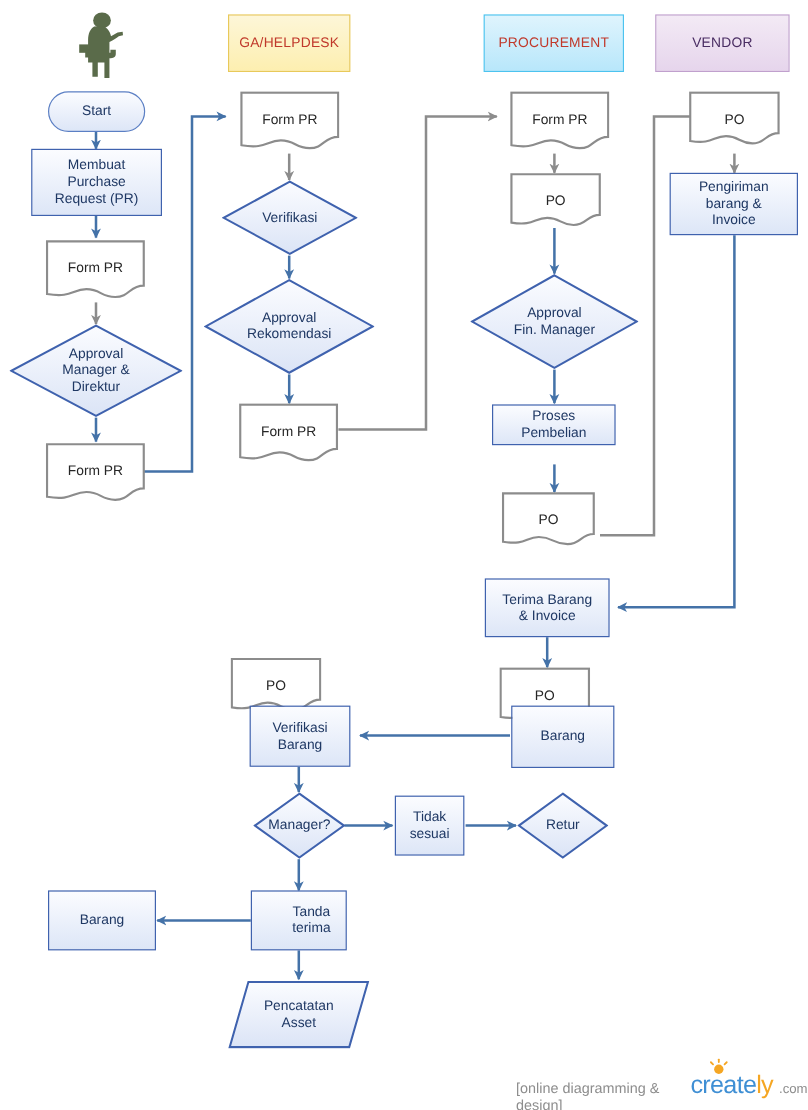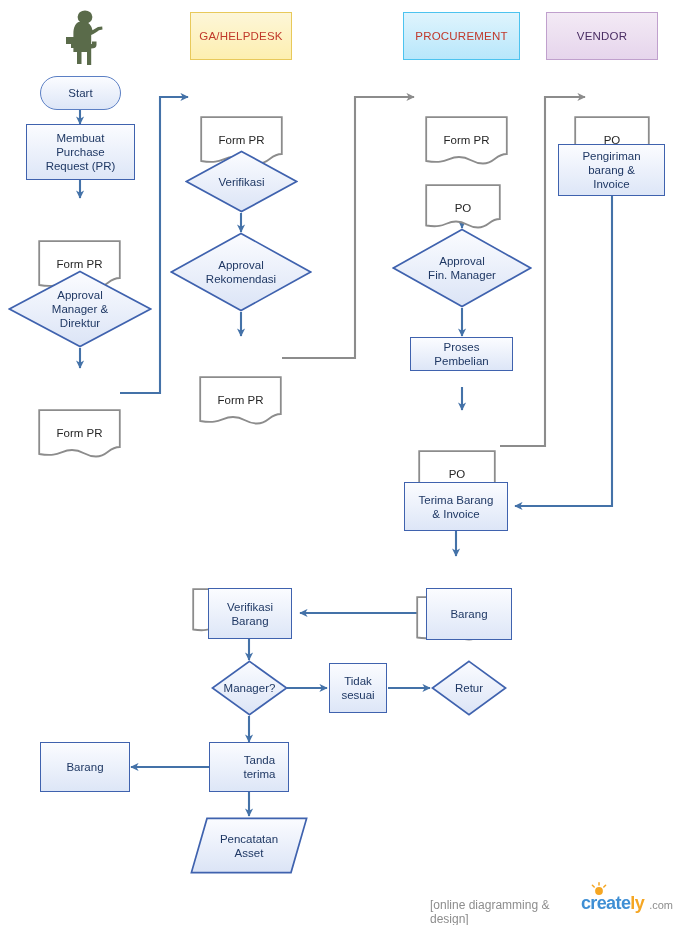--- a/index.html
+++ b/index.html
@@ -34,21 +34,21 @@
            border:1.6px solid #5b7fc4;border-radius:999px;}
 
   
   .diamond{position:absolute;z-index:5;}
   .diamond .dlabel{position:absolute;left:0;top:0;width:100%;height:100%;
        display:flex;align-items:center;justify-content:center;text-align:center;
        color:#1f3864;font-size:11.5px;line-height:14px;pointer-events:none;}
   .diamond svg{position:absolute;left:0;top:0;}
 
   
-  .doc{position:absolute;z-index:4;margin-top:40px;}
+  .doc{position:absolute;z-index:4;}
   .doc svg{position:absolute;left:0;top:0;}
   .doc .dlabel{position:absolute;left:0;top:0;width:100%;height:100%;
        display:flex;align-items:flex-start;justify-content:center;
        padding-top:18px;box-sizing:border-box;color:#262626;font-size:11.5px;}
 
   
   .para{position:absolute;z-index:5;}
   .para svg{position:absolute;left:0;top:0;}
   .para .dlabel{position:absolute;left:0;top:0;width:100%;height:100%;
        display:flex;align-items:center;justify-content:center;text-align:center;
@@ -56,21 +56,21 @@
 
   
   #wires{position:absolute;left:0;top:0;width:673px;height:925px;z-index:2;}
 
   
   #person{position:absolute;z-index:5;}
 
   
   #footer{position:absolute;z-index:9;display:flex;align-items:baseline;}
   #footer .tag{color:#8d8d8d;font-size:12px;}
-  #footer .brand{font-size:18px;font-weight:bold;letter-spacing:-.6px;
+  #footer .brand{font-size:21px;font-weight:normal;letter-spacing:-.6px;
                  margin-left:7px;position:relative;}
   #footer .brand .blue{color:#3f8fd4;}
   #footer .brand .orange{color:#f5a623;}
   #footer .dotcom{color:#8d8d8d;font-size:11px;margin-left:5px;}
   #bulb{position:absolute;right:36px;top:-11px;}
 </style>
 </head>
 <body>
 
 <div id="canvas">

